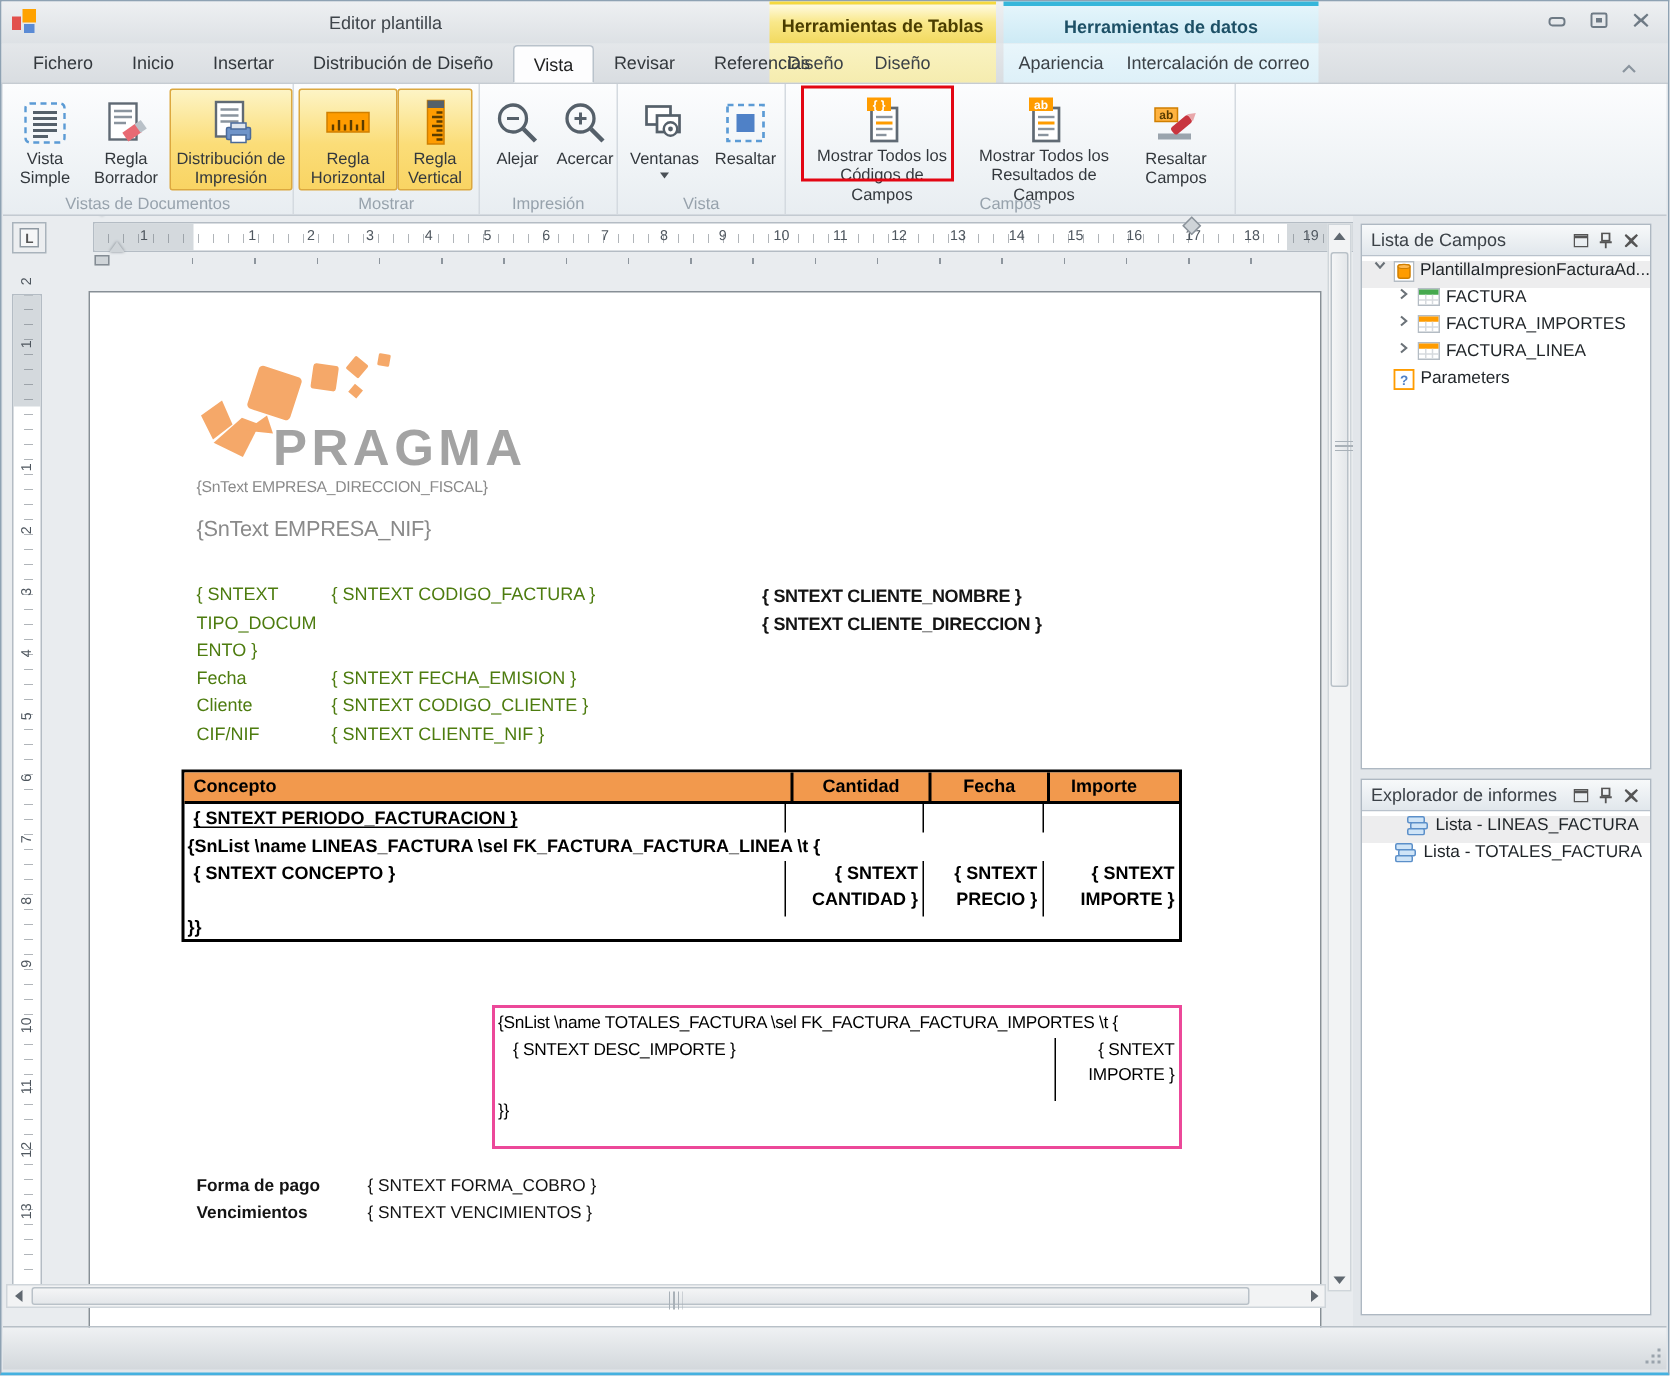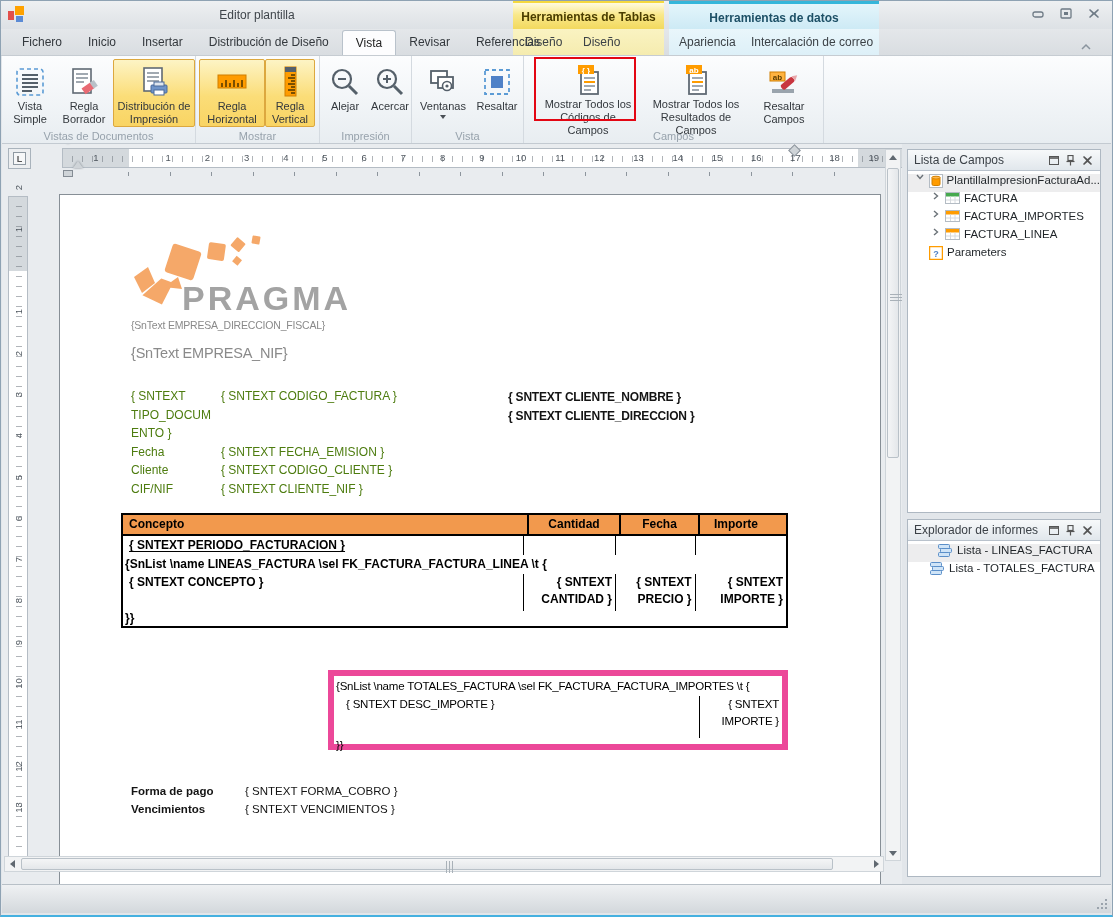--- a/index.html
+++ b/index.html
@@ -109,21 +109,21 @@
   .hrow .col1{width:404px}.hrow .col2{width:92px}.hrow .col3{width:79px}.hrow .col4{width:74px}
   .prow{height:19px;line-height:18px}
   .prow .c:first-child{padding-left:6px}
   .underl{text-decoration:underline;text-underline-offset:2px}
   .snrow{height:19px;line-height:18px;font-weight:bold;padding-left:2px}
   .drow{height:37px;line-height:17px}
   .drow .c:first-child{padding-left:6px}
   .drow .num{text-align:right;padding:0 3px}
   .closerow{height:15px;line-height:14px;font-weight:bold;padding-left:2px}
 
-  .totals{position:absolute;left:268px;top:475px;width:460px;height:80px;border:6px solid #ec4899;font-size:11.5px;color:#000;letter-spacing:-.2px}
+  .totals{position:absolute;left:268px;top:475px;width:460px;height:96px;border:2px solid #ec4899;font-size:11.5px;color:#000;letter-spacing:-.2px}
   .totals .open{padding:2px 0 0 2px;line-height:16px}
   .totals .mid{position:relative;height:44px;line-height:17px}
   .totals .desc{position:absolute;left:12px;top:2px}
   .totals .imp{position:absolute;right:3px;top:2px;width:80px;text-align:right;border-left:1px solid #000;padding-left:4px;height:42px}
   .totals .close{padding-left:2px;line-height:14px}
 
   .footerblock{position:absolute;left:71px;top:588px;display:grid;grid-template-columns:114px auto;font-size:11.5px;line-height:17.5px;color:#141414}
   .footerblock .fl{font-weight:bold}
 
   

